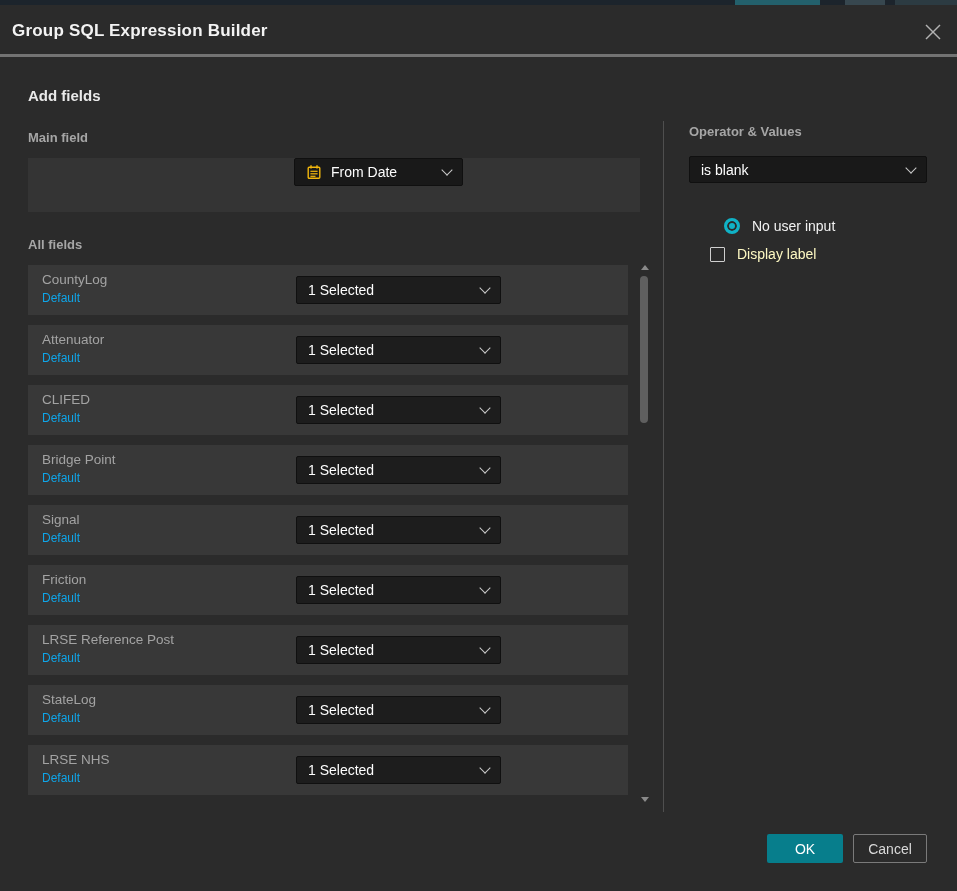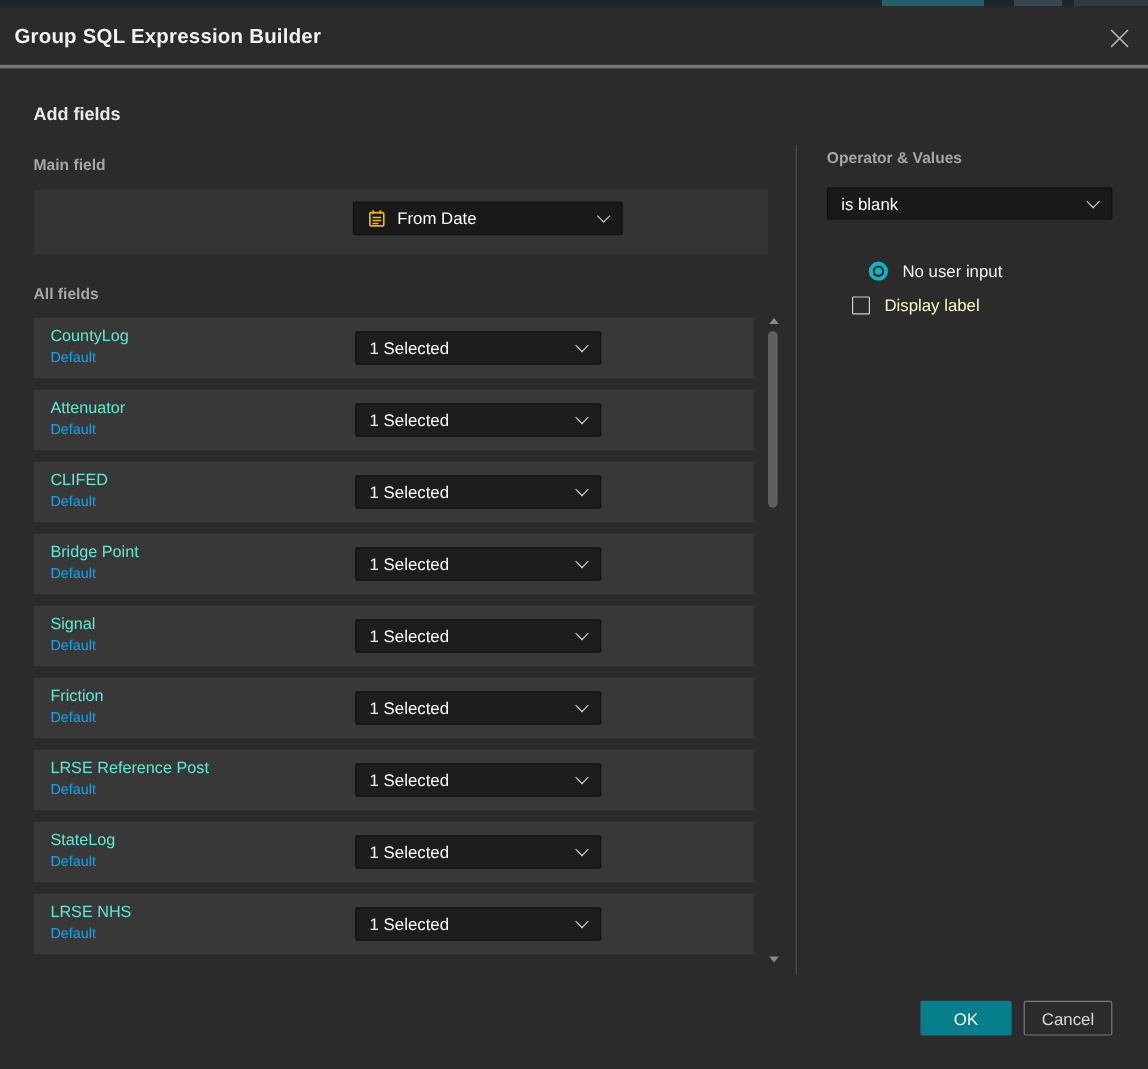--- a/index.html
+++ b/index.html
@@ -37,26 +37,26 @@
   .dd .chev{
     position:absolute;right:11px;top:50%;width:7px;height:7px;margin-top:-6px;
     border-right:1.6px solid #c9c9c9;border-bottom:1.6px solid #c9c9c9;
     transform:rotate(45deg);
   }
   .dd .cal{margin-right:9px;flex:0 0 auto;display:flex;}
 
   
   .main-panel{position:absolute;left:28px;top:158px;width:612px;height:54px;background:#343434;}
   .dd-source{left:12px;top:13px;width:239px;height:28px;}
-  .dd-field{left:266px;top:10px;width:225px;height:28px;}
+  .dd-field{left:266px;top:0;width:169px;height:28px;}
 
   
   .field-list{position:absolute;left:28px;top:265px;width:600px;}
   .field-row{position:relative;width:600px;height:50px;background:#383838;margin-bottom:10px;}
-  .fr-name{position:absolute;left:14px;top:7px;font-size:13.5px;color:#5eead4;}
+  .fr-name{position:absolute;left:14px;top:7px;font-size:13.5px;color:#a3a3a3;}
   .fr-sub{position:absolute;left:14px;top:26px;font-size:12px;color:#0ea5e9;}
   .dd-row{left:268px;top:11px;width:205px;height:28px;background:#1d1d1d;}
 
   
   .sb-arrow-up{position:absolute;left:641px;top:265px;width:0;height:0;
     border-left:4px solid transparent;border-right:4px solid transparent;border-bottom:5px solid #8a8a8a;}
   .sb-thumb{position:absolute;left:640px;top:276px;width:8px;height:147px;background:#5f5f5f;border-radius:4px;cursor:pointer;}
   .sb-arrow-down{position:absolute;left:641px;top:797px;width:0;height:0;
     border-left:4px solid transparent;border-right:4px solid transparent;border-top:5px solid #8a8a8a;}
 

